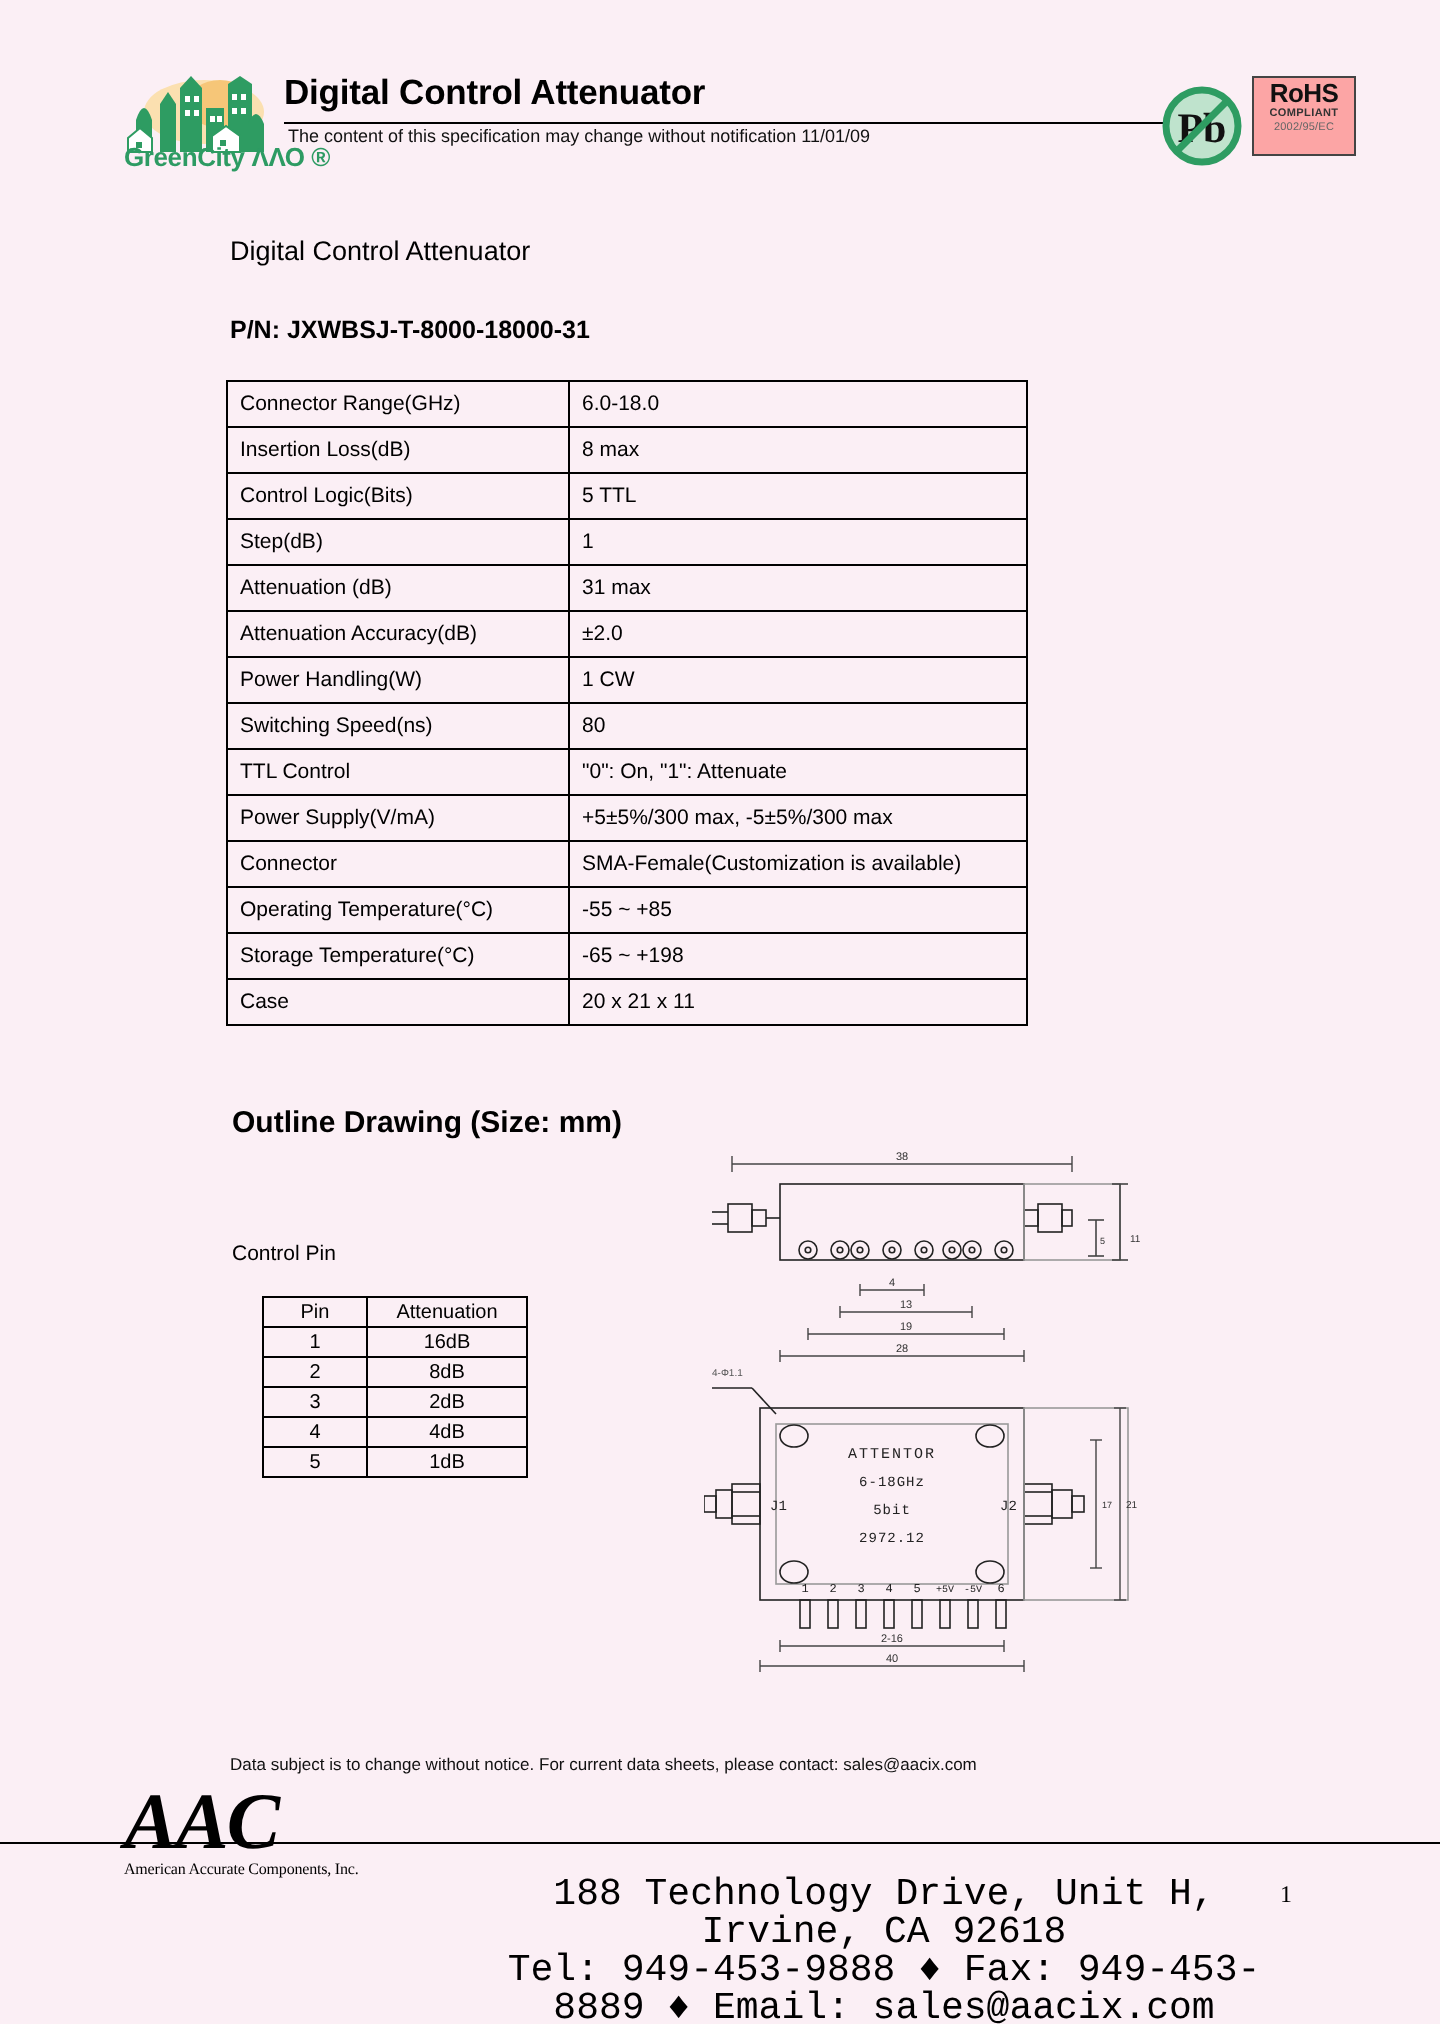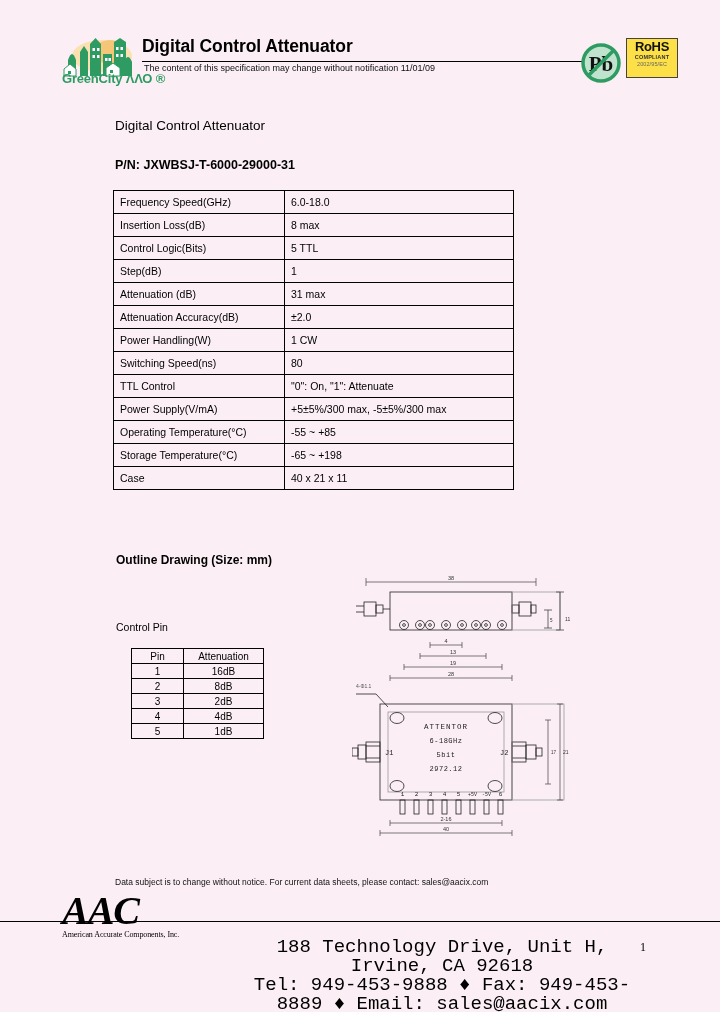--- a/index.html
+++ b/index.html
@@ -84,21 +84,21 @@
     width: 42px;
     height: 42px;
   }
   #rohs-box {
     position: absolute;
     left: 46px;
     top: 4px;
     width: 52px;
     height: 40px;
     border: 1.5px solid #444;
-    background: #fde047;
+    background: #fca5a5;
     box-sizing: border-box;
     text-align: center;
     padding-top: 1px;
   }
   .rohs-main {
     font-size: 13px;
     font-weight: bold;
     line-height: 14px;
     color: #111;
     letter-spacing: -0.3px;
@@ -152,21 +152,21 @@
     vertical-align: middle;
     line-height: 12px;
   }
   #spec-table td.k { width: 158px; }
 
   
   #outline-heading {
     position: absolute;
     left: 116px;
     top: 553px;
-    font-size: 12px;
+    font-size: 15px;
     font-weight: bold;
   }
   #controlpin-label {
     position: absolute;
     left: 116px;
     top: 621px;
     font-size: 10.5px;
   }
 
   
@@ -317,26 +317,26 @@
     </svg>
     <div id="rohs-box">
       <div class="rohs-main">RoHS</div>
       <div class="rohs-sub">COMPLIANT</div>
       <div class="rohs-sub2">2002/95/EC</div>
     </div>
   </div>
 </div>
 
 <div id="doc-title">Digital Control Attenuator</div>
-<div id="pn-line">P/N: JXWBSJ-T-6000-29000-31</div>
+<div id="pn-line">P/N: JXWBSJ-T-8000-18000-31</div>
 
 <table id="spec-table">
   <tbody>
       <tr>
-        <td class="k">Frequency Speed(GHz)</td>
+        <td class="k">Connector Range(GHz)</td>
         <td>6.0-18.0</td>
       </tr>
       <tr>
         <td class="k">Insertion Loss(dB)</td>
         <td>8 max</td>
       </tr>
       <tr>
         <td class="k">Control Logic(Bits)</td>
         <td>5 TTL</td>
       </tr>
@@ -362,30 +362,34 @@
       </tr>
       <tr>
         <td class="k">TTL Control</td>
         <td>"0": On, "1": Attenuate</td>
       </tr>
       <tr>
         <td class="k">Power Supply(V/mA)</td>
         <td>+5±5%/300 max, -5±5%/300 max</td>
       </tr>
       <tr>
+        <td class="k">Connector</td>
+        <td>SMA-Female(Customization is available)</td>
+      </tr>
+      <tr>
         <td class="k">Operating Temperature(°C)</td>
         <td>-55 ~ +85</td>
       </tr>
       <tr>
         <td class="k">Storage Temperature(°C)</td>
         <td>-65 ~ +198</td>
       </tr>
       <tr>
         <td class="k">Case</td>
-        <td>40 x 21 x 11</td>
+        <td>20 x 21 x 11</td>
       </tr>
     </tbody>
 </table>
 
 <div id="outline-heading">Outline Drawing (Size: mm)</div>
 <div id="controlpin-label">Control Pin</div>
 
 <table id="pin-table">
   <thead>
       <tr>

